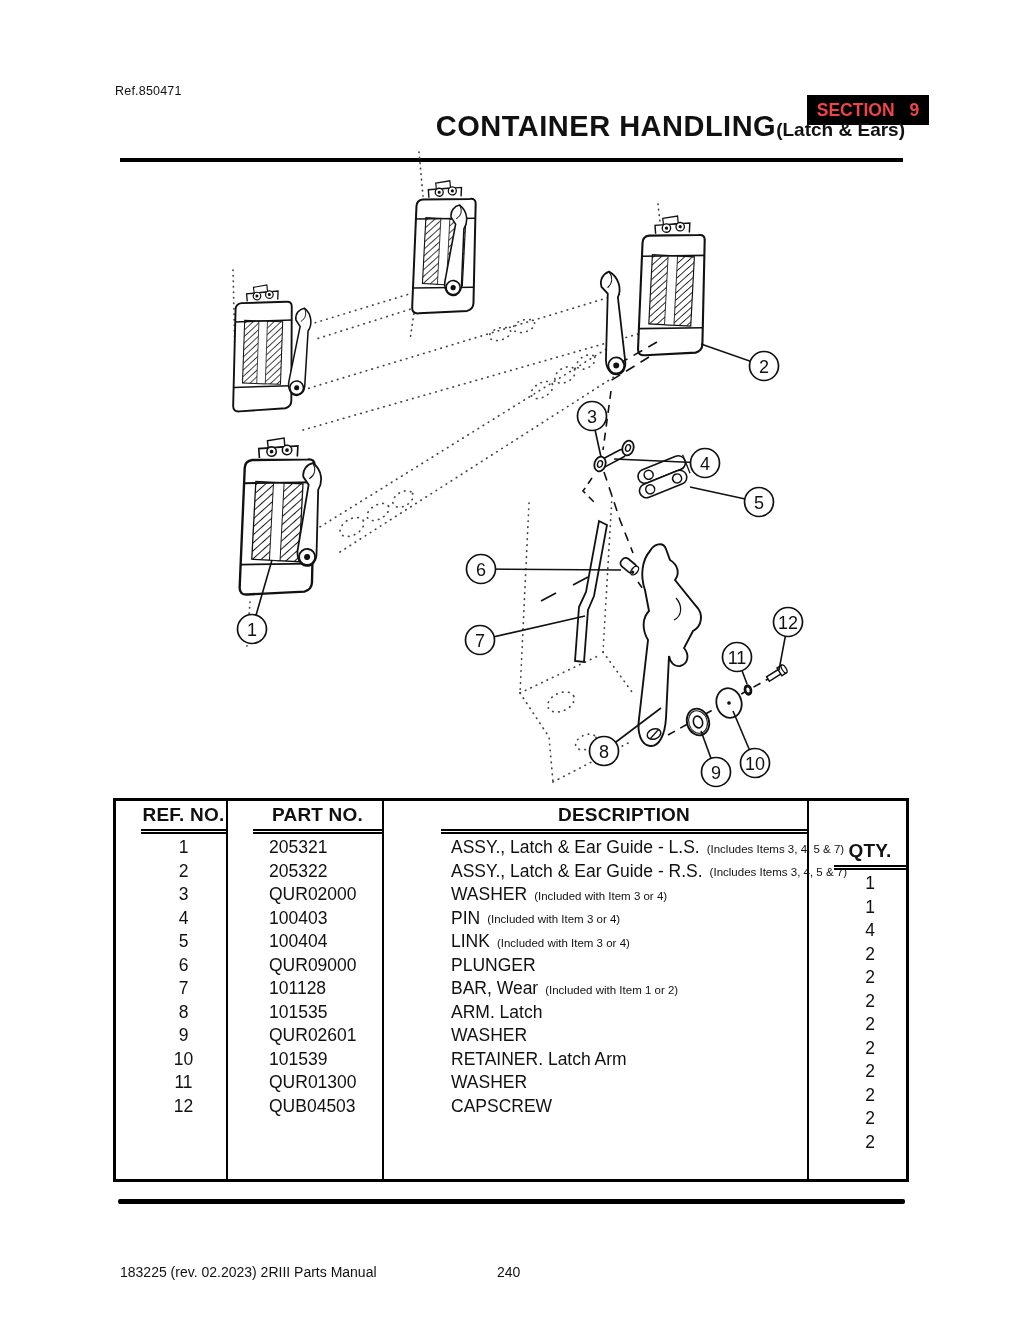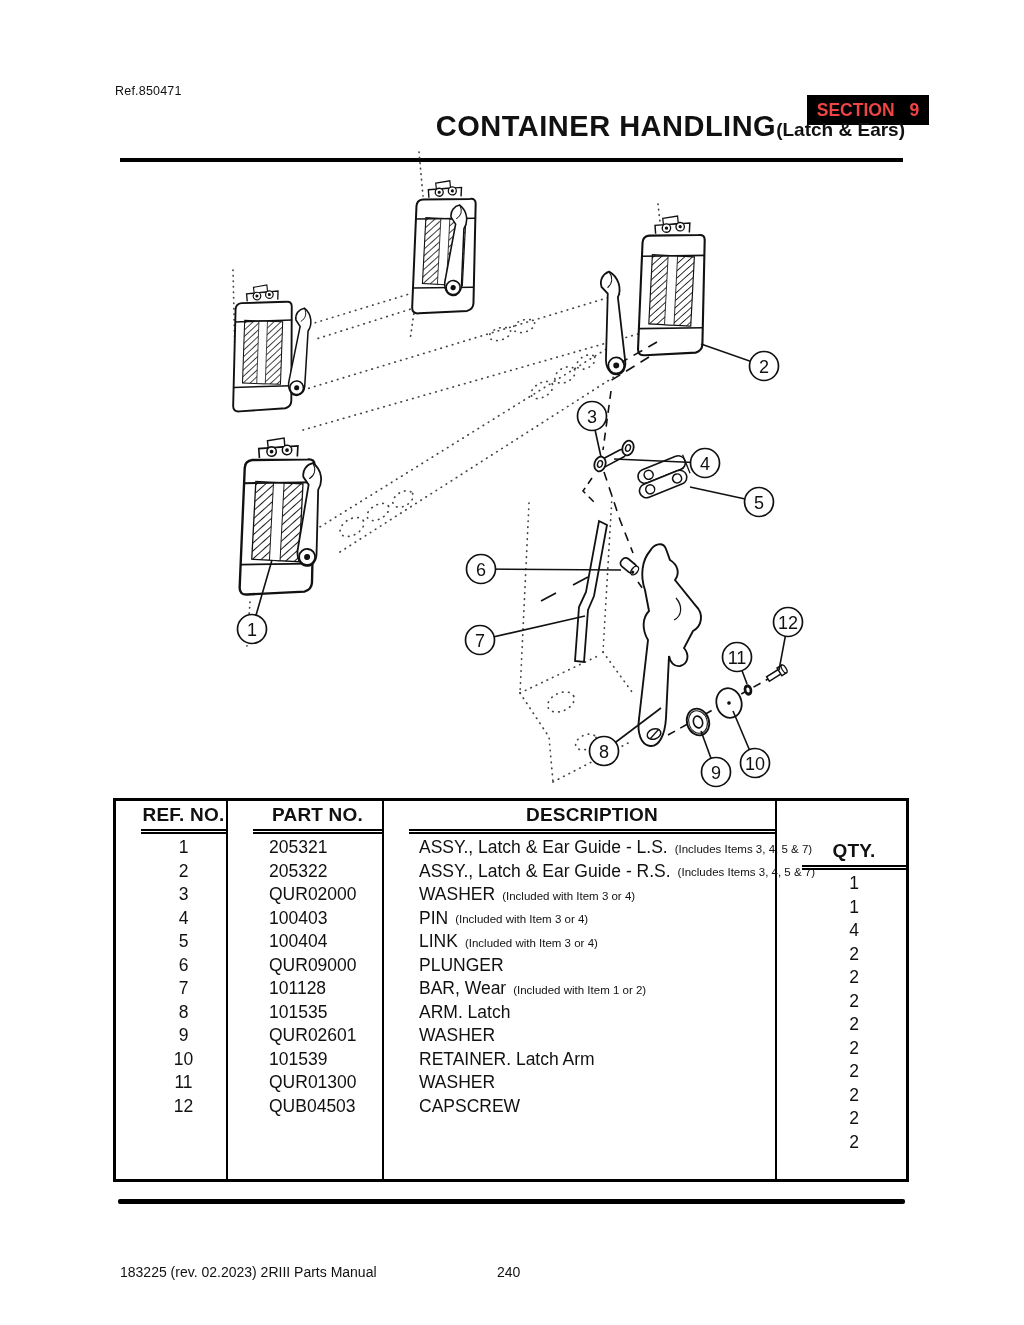--- a/index.html
+++ b/index.html
@@ -308,21 +308,21 @@
       <div class="pt-td part">100403</div>
       <div class="pt-td part">100404</div>
       <div class="pt-td part">QUR09000</div>
       <div class="pt-td part">101128</div>
       <div class="pt-td part">101535</div>
       <div class="pt-td part">QUR02601</div>
       <div class="pt-td part">101539</div>
       <div class="pt-td part">QUR01300</div>
       <div class="pt-td part">QUB04503</div>
     </div>
-    <div class="pt-col b" style="width: 393px;">
+    <div class="pt-col b" style="width: 393px; margin-left: 32px;">
       <div class="pt-th">DESCRIPTION</div>
       <div class="pt-td first-row desc">
         <span>ASSY., Latch &amp; Ear Guide - L.S.</span>
         <span class="desc-note">(Includes Items 3, 4, 5 &amp; 7)</span>
       </div>
       <div class="pt-td desc">
         <span>ASSY., Latch &amp; Ear Guide - R.S.</span>
         <span class="desc-note">(Includes Items 3, 4, 5 &amp; 7)</span>
       </div>
       <div class="pt-td desc">

